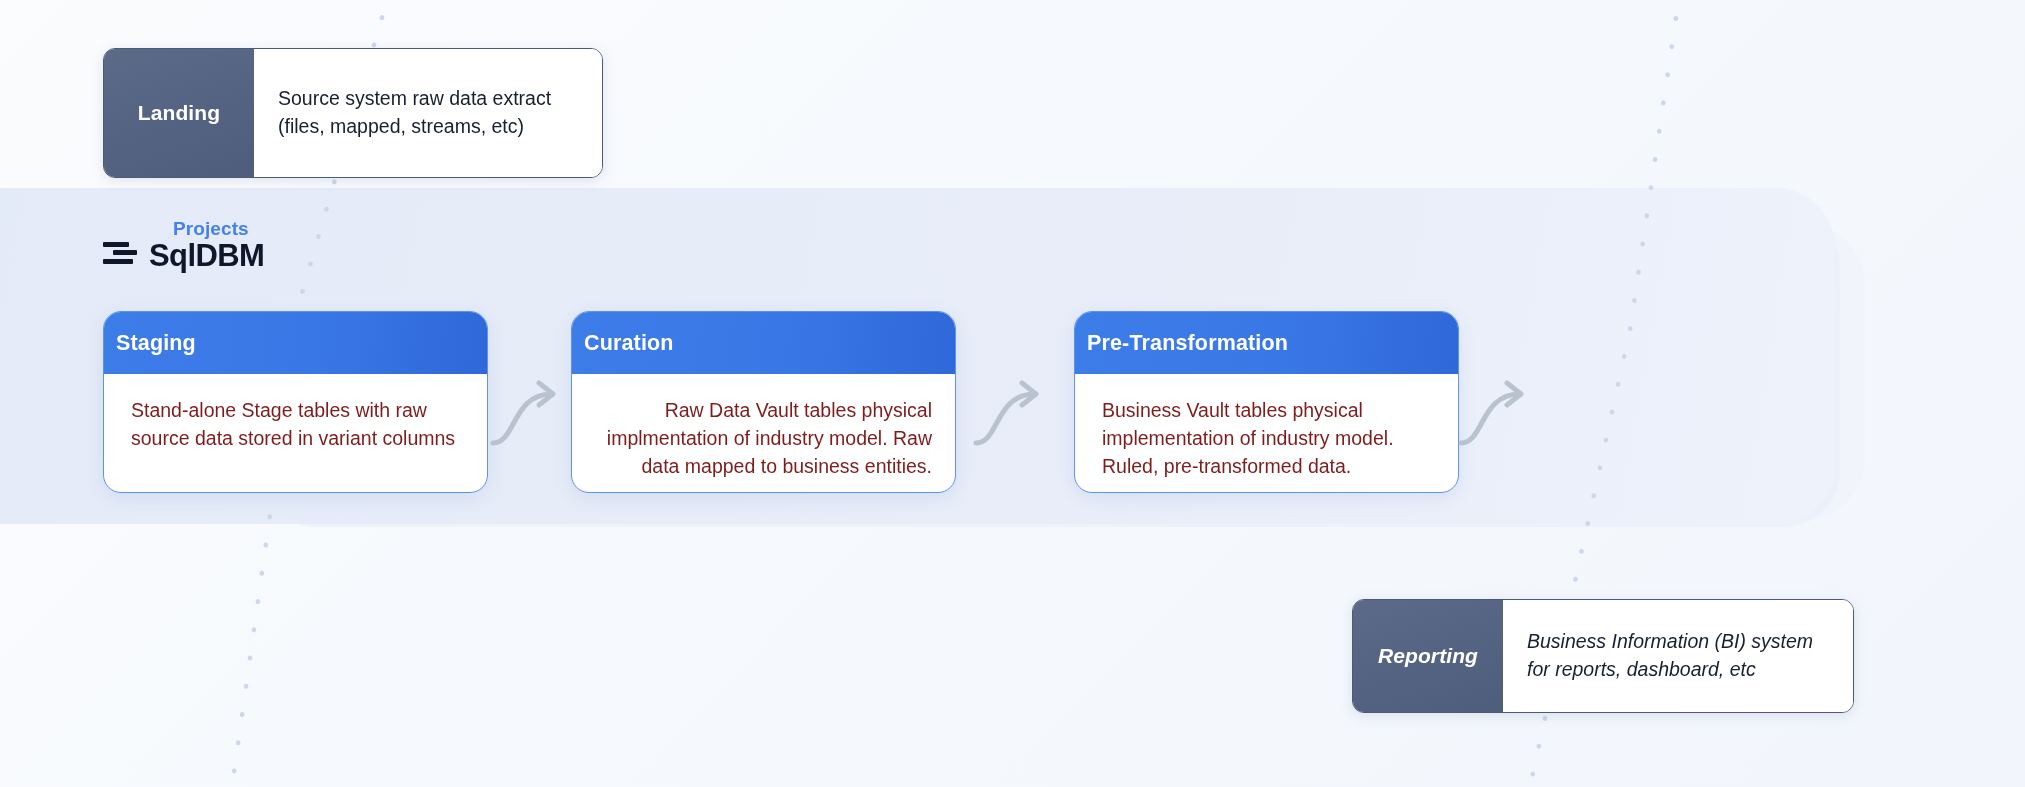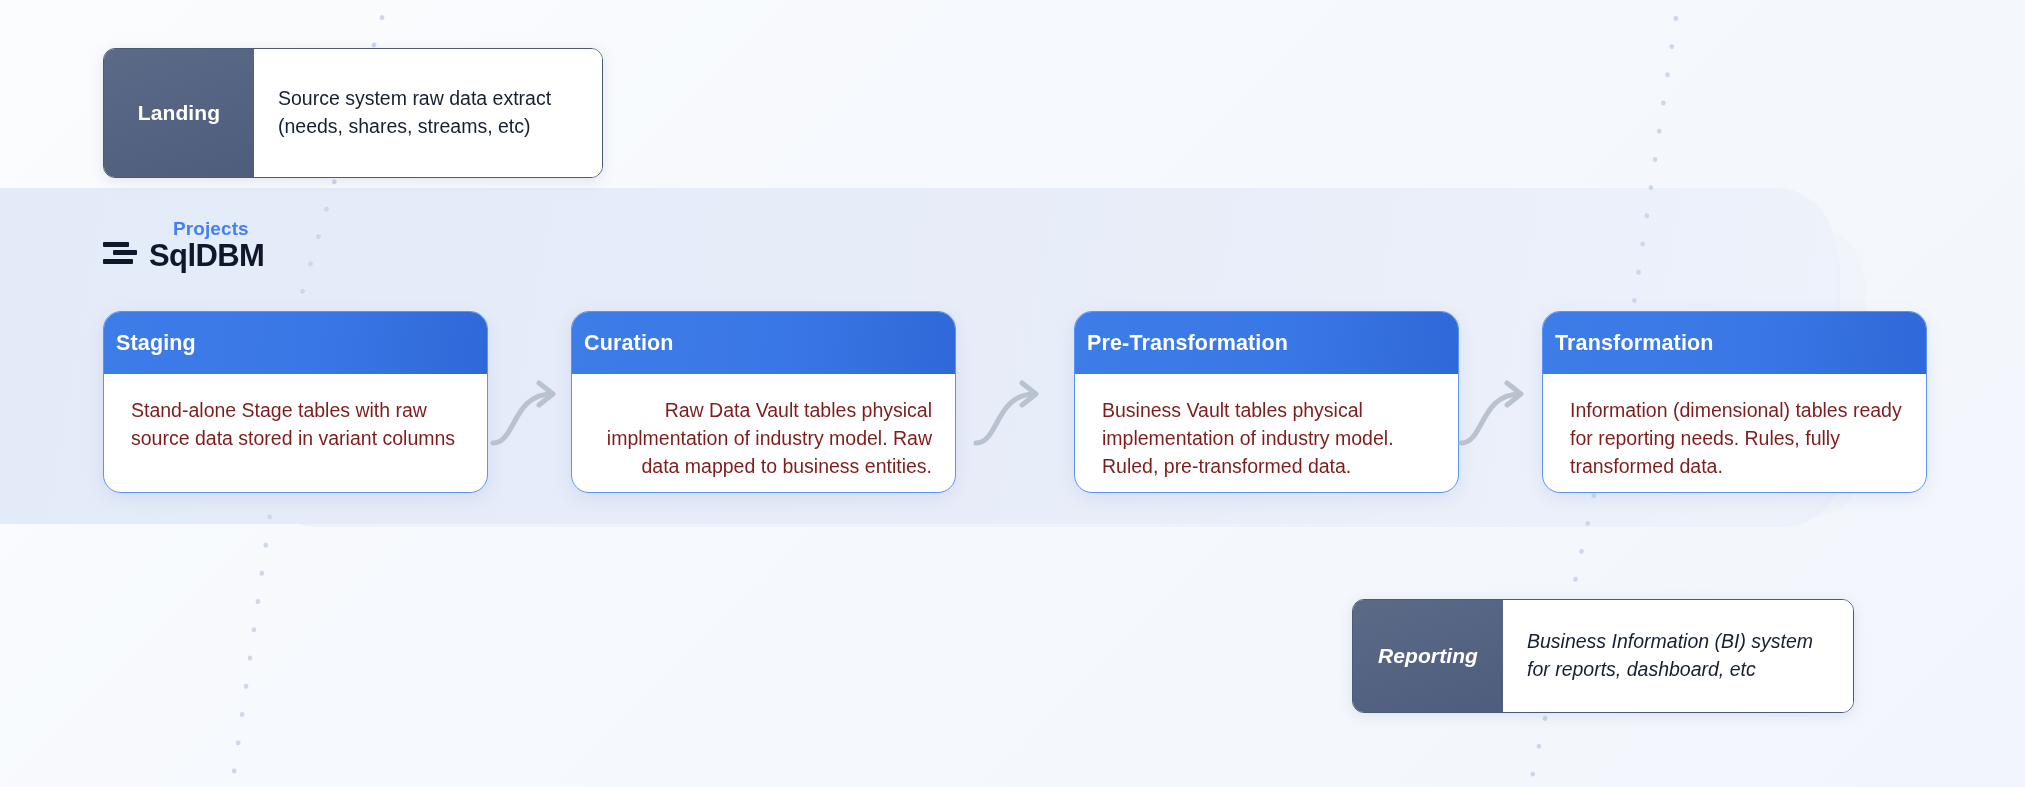--- a/index.html
+++ b/index.html
@@ -181,21 +181,21 @@
 
   <svg class="dots-layer" width="2025" height="787" viewBox="0 0 2025 787" aria-hidden="true">
     <g fill="none" stroke="#ccd7ec" stroke-width="4.5" stroke-linecap="round" stroke-dasharray="0.5 28">
       <path d="M390 -10 L300 300 L232 787"></path>
       <path d="M1680 -10 L1630 330 L1530 787"></path>
     </g>
   </svg>
 
   <div class="pill" id="pill-landing">
     <div class="pill-label">Landing</div>
-    <div class="pill-body">Source system raw data extract (needs, shares, streams, etc)</div>
+    <div class="pill-body">Source system raw data extract (files, mapped, streams, etc)</div>
   </div>
 
   <div class="brand">
     <div class="brand-eyebrow">Projects</div>
     <div class="brand-row">
       <span class="brand-mark">
         <i></i>
           <i></i>
           <i></i>
       </span>
@@ -232,25 +232,19 @@
       <span class="card-title">Pre-Transformation</span>
     </div>
     <div class="card-body">Business Vault tables physical implementation of industry model. Ruled, pre-transformed data.</div>
   </div>
 
   <svg class="arrow" id="arrow-2" viewBox="0 0 78 72" aria-hidden="true">
     <path d="M3 63 C26 63 22 14 62 14" fill="none" stroke="#b9c2cf" stroke-width="5" stroke-linecap="round"></path>
     <path d="M49 3 L63 14 L49 25" fill="none" stroke="#b9c2cf" stroke-width="5" stroke-linecap="round" stroke-linejoin="round"></path>
   </svg>
 
-  <div class="card" id="card-3">
-    <div class="card-head">
-      <span class="card-title">Transformation</span>
-    </div>
-    <div class="card-body">Information (dimensional) tables ready for reporting needs. Rules, fully transformed data.</div>
-  </div>
 
   <div class="pill" id="pill-reporting">
     <div class="pill-label">Reporting</div>
     <div class="pill-body">Business Information (BI) system for reports, dashboard, etc</div>
   </div>
 
 </div>
 
 </body></html>

